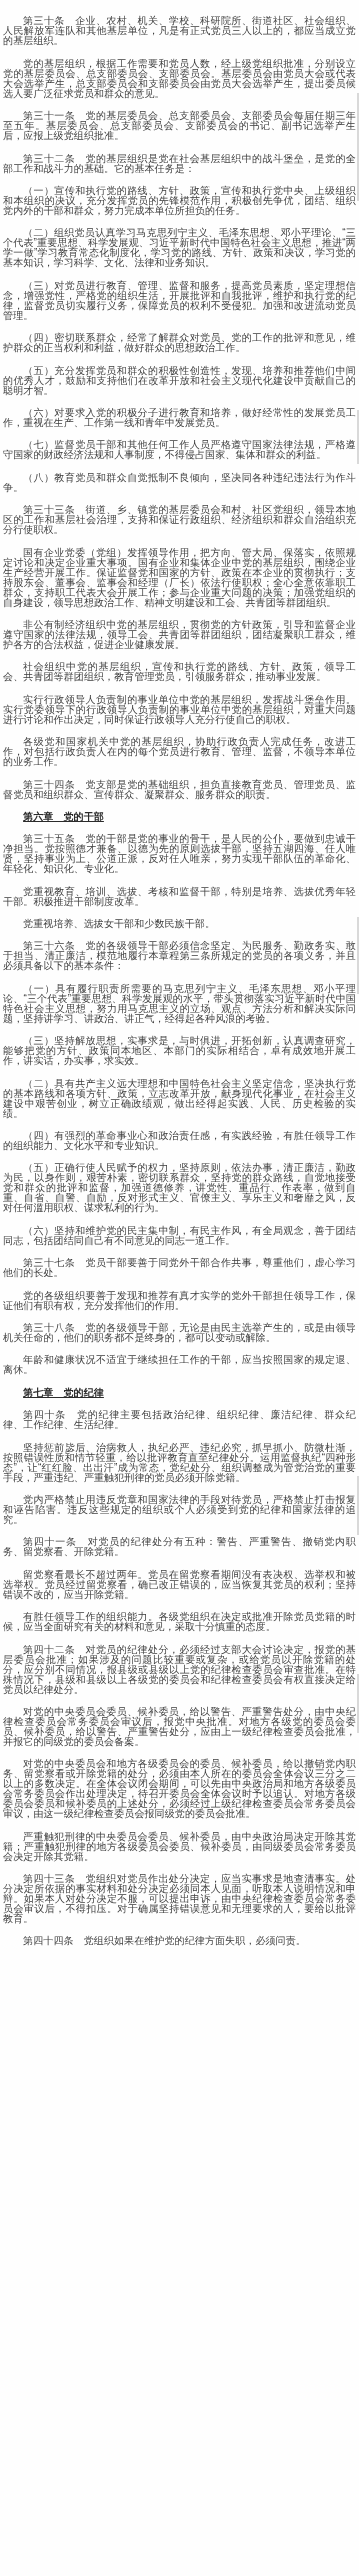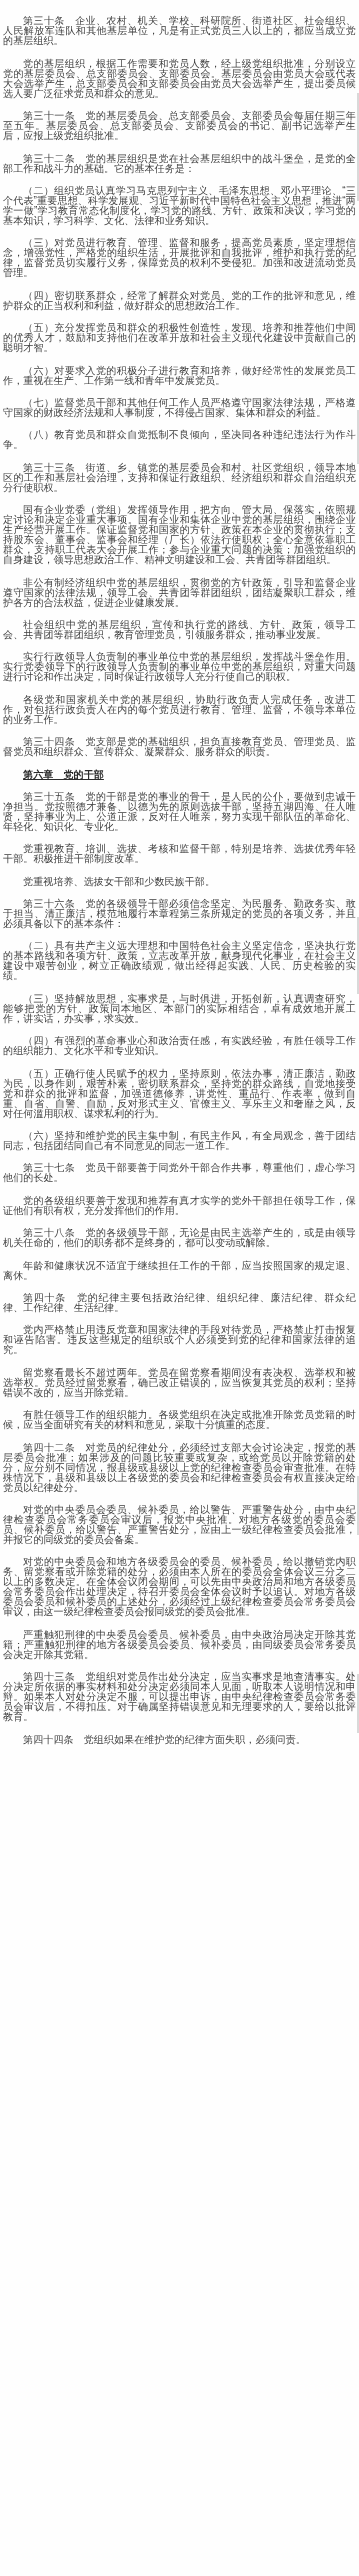--- a/index.html
+++ b/index.html
@@ -49,50 +49,55 @@
 <body>
 
 <div class="doc">
     <div class="clip-wrap">
       <p class="para chapter">第五章　党的基层组织</p>
     </div>
     <p class="para">第三十条　企业、农村、机关、学校、科研院所、街道社区、社会组织、人民解放军连队和其他基层单位，凡是有正式党员三人以上的，都应当成立党的基层组织。</p>
     <p class="para">党的基层组织，根据工作需要和党员人数，经上级党组织批准，分别设立党的基层委员会、总支部委员会、支部委员会。基层委员会由党员大会或代表大会选举产生，总支部委员会和支部委员会由党员大会选举产生，提出委员候选人要广泛征求党员和群众的意见。</p>
     <p class="para">第三十一条　党的基层委员会、总支部委员会、支部委员会每届任期三年至五年。基层委员会、总支部委员会、支部委员会的书记、副书记选举产生后，应报上级党组织批准。</p>
     <p class="para">第三十二条　党的基层组织是党在社会基层组织中的战斗堡垒，是党的全部工作和战斗力的基础。它的基本任务是：</p>
+    <p class="para">（一）宣传和执行党的路线、方针、政策，宣传和执行党中央、上级组织和本组织的决议，充分发挥党员的先锋模范作用，积极创先争优，团结、组织党内外的干部和群众，努力完成本单位所担负的任务。</p>
     <p class="para">（二）组织党员认真学习马克思列宁主义、毛泽东思想、邓小平理论、“三个代表”重要思想、科学发展观、习近平新时代中国特色社会主义思想，推进“两学一做”学习教育常态化制度化，学习党的路线、方针、政策和决议，学习党的基本知识，学习科学、文化、法律和业务知识。</p>
     <p class="para">（三）对党员进行教育、管理、监督和服务，提高党员素质，坚定理想信念，增强党性，严格党的组织生活，开展批评和自我批评，维护和执行党的纪律，监督党员切实履行义务，保障党员的权利不受侵犯。加强和改进流动党员管理。</p>
     <p class="para">（四）密切联系群众，经常了解群众对党员、党的工作的批评和意见，维护群众的正当权利和利益，做好群众的思想政治工作。</p>
     <p class="para">（五）充分发挥党员和群众的积极性创造性，发现、培养和推荐他们中间的优秀人才，鼓励和支持他们在改革开放和社会主义现代化建设中贡献自己的聪明才智。</p>
     <p class="para">（六）对要求入党的积极分子进行教育和培养，做好经常性的发展党员工作，重视在生产、工作第一线和青年中发展党员。</p>
     <p class="para">（七）监督党员干部和其他任何工作人员严格遵守国家法律法规，严格遵守国家的财政经济法规和人事制度，不得侵占国家、集体和群众的利益。</p>
     <p class="para">（八）教育党员和群众自觉抵制不良倾向，坚决同各种违纪违法行为作斗争。</p>
     <p class="para">第三十三条　街道、乡、镇党的基层委员会和村、社区党组织，领导本地区的工作和基层社会治理，支持和保证行政组织、经济组织和群众自治组织充分行使职权。</p>
     <p class="para">国有企业党委（党组）发挥领导作用，把方向、管大局、保落实，依照规定讨论和决定企业重大事项。国有企业和集体企业中党的基层组织，围绕企业生产经营开展工作。保证监督党和国家的方针、政策在本企业的贯彻执行；支持股东会、董事会、监事会和经理（厂长）依法行使职权；全心全意依靠职工群众，支持职工代表大会开展工作；参与企业重大问题的决策；加强党组织的自身建设，领导思想政治工作、精神文明建设和工会、共青团等群团组织。</p>
     <p class="para">非公有制经济组织中党的基层组织，贯彻党的方针政策，引导和监督企业遵守国家的法律法规，领导工会、共青团等群团组织，团结凝聚职工群众，维护各方的合法权益，促进企业健康发展。</p>
     <p class="para">社会组织中党的基层组织，宣传和执行党的路线、方针、政策，领导工会、共青团等群团组织，教育管理党员，引领服务群众，推动事业发展。</p>
     <p class="para">实行行政领导人负责制的事业单位中党的基层组织，发挥战斗堡垒作用。实行党委领导下的行政领导人负责制的事业单位中党的基层组织，对重大问题进行讨论和作出决定，同时保证行政领导人充分行使自己的职权。</p>
     <p class="para">各级党和国家机关中党的基层组织，协助行政负责人完成任务，改进工作，对包括行政负责人在内的每个党员进行教育、管理、监督，不领导本单位的业务工作。</p>
     <p class="para">第三十四条　党支部是党的基础组织，担负直接教育党员、管理党员、监督党员和组织群众、宣传群众、凝聚群众、服务群众的职责。</p>
     <p class="para chapter">第六章　党的干部</p>
     <p class="para">第三十五条　党的干部是党的事业的骨干，是人民的公仆，要做到忠诚干净担当。党按照德才兼备、以德为先的原则选拔干部，坚持五湖四海、任人唯贤，坚持事业为上、公道正派，反对任人唯亲，努力实现干部队伍的革命化、年轻化、知识化、专业化。</p>
     <p class="para">党重视教育、培训、选拔、考核和监督干部，特别是培养、选拔优秀年轻干部。积极推进干部制度改革。</p>
     <p class="para">党重视培养、选拔女干部和少数民族干部。</p>
     <p class="para">第三十六条　党的各级领导干部必须信念坚定、为民服务、勤政务实、敢于担当、清正廉洁，模范地履行本章程第三条所规定的党员的各项义务，并且必须具备以下的基本条件：</p>
+    <p class="para">（一）具有履行职责所需要的马克思列宁主义、毛泽东思想、邓小平理论、“三个代表”重要思想、科学发展观的水平，带头贯彻落实习近平新时代中国特色社会主义思想，努力用马克思主义的立场、观点、方法分析和解决实际问题，坚持讲学习、讲政治、讲正气，经得起各种风浪的考验。</p>
+    <p class="para">（三）坚持解放思想，实事求是，与时俱进，开拓创新，认真调查研究，能够把党的方针、政策同本地区、本部门的实际相结合，卓有成效地开展工作，讲实话，办实事，求实效。</p>
     <p class="para">（二）具有共产主义远大理想和中国特色社会主义坚定信念，坚决执行党的基本路线和各项方针、政策，立志改革开放，献身现代化事业，在社会主义建设中艰苦创业，树立正确政绩观，做出经得起实践、人民、历史检验的实绩。</p>
-    <p class="para">（三）坚持解放思想，实事求是，与时俱进，开拓创新，认真调查研究，能够把党的方针、政策同本地区、本部门的实际相结合，卓有成效地开展工作，讲实话，办实事，求实效。</p>
     <p class="para">（四）有强烈的革命事业心和政治责任感，有实践经验，有胜任领导工作的组织能力、文化水平和专业知识。</p>
     <p class="para">（五）正确行使人民赋予的权力，坚持原则，依法办事，清正廉洁，勤政为民，以身作则，艰苦朴素，密切联系群众，坚持党的群众路线，自觉地接受党和群众的批评和监督，加强道德修养，讲党性、重品行、作表率，做到自重、自省、自警、自励，反对形式主义、官僚主义、享乐主义和奢靡之风，反对任何滥用职权、谋求私利的行为。</p>
     <p class="para">（六）坚持和维护党的民主集中制，有民主作风，有全局观念，善于团结同志，包括团结同自己有不同意见的同志一道工作。</p>
     <p class="para">第三十七条　党员干部要善于同党外干部合作共事，尊重他们，虚心学习他们的长处。</p>
     <p class="para">党的各级组织要善于发现和推荐有真才实学的党外干部担任领导工作，保证他们有职有权，充分发挥他们的作用。</p>
     <p class="para">第三十八条　党的各级领导干部，无论是由民主选举产生的，或是由领导机关任命的，他们的职务都不是终身的，都可以变动或解除。</p>
     <p class="para">年龄和健康状况不适宜于继续担任工作的干部，应当按照国家的规定退、离休。</p>
+    <p class="para chapter">第七章　党的纪律</p>
     <p class="para">第四十条　党的纪律主要包括政治纪律、组织纪律、廉洁纪律、群众纪律、工作纪律、生活纪律。</p>
+    <p class="para">坚持惩前毖后、治病救人，执纪必严、违纪必究，抓早抓小、防微杜渐，按照错误性质和情节轻重，给以批评教育直至纪律处分。运用监督执纪“四种形态”，让“红红脸、出出汗”成为常态，党纪处分、组织调整成为管党治党的重要手段，严重违纪、严重触犯刑律的党员必须开除党籍。</p>
     <p class="para">党内严格禁止用违反党章和国家法律的手段对待党员，严格禁止打击报复和诬告陷害。违反这些规定的组织或个人必须受到党的纪律和国家法律的追究。</p>
+    <p class="para">第四十一条　对党员的纪律处分有五种：警告、严重警告、撤销党内职务、留党察看、开除党籍。</p>
     <p class="para">留党察看最长不超过两年。党员在留党察看期间没有表决权、选举权和被选举权。党员经过留党察看，确已改正错误的，应当恢复其党员的权利；坚持错误不改的，应当开除党籍。</p>
     <p class="para">有胜任领导工作的组织能力。各级党组织在决定或批准开除党员党籍的时候，应当全面研究有关的材料和意见，采取十分慎重的态度。</p>
     <p class="para">第四十二条　对党员的纪律处分，必须经过支部大会讨论决定，报党的基层委员会批准；如果涉及的问题比较重要或复杂，或给党员以开除党籍的处分，应分别不同情况，报县级或县级以上党的纪律检查委员会审查批准。在特殊情况下，县级和县级以上各级党的委员会和纪律检查委员会有权直接决定给党员以纪律处分。</p>
     <p class="para">对党的中央委员会委员、候补委员，给以警告、严重警告处分，由中央纪律检查委员会常务委员会审议后，报党中央批准。对地方各级党的委员会委员、候补委员，给以警告、严重警告处分，应由上一级纪律检查委员会批准，并报它的同级党的委员会备案。</p>
     <p class="para">对党的中央委员会和地方各级委员会的委员、候补委员，给以撤销党内职务、留党察看或开除党籍的处分，必须由本人所在的委员会全体会议三分之二以上的多数决定。在全体会议闭会期间，可以先由中央政治局和地方各级委员会常务委员会作出处理决定，待召开委员会全体会议时予以追认。对地方各级委员会委员和候补委员的上述处分，必须经过上级纪律检查委员会常务委员会审议，由这一级纪律检查委员会报同级党的委员会批准。</p>
     <p class="para">严重触犯刑律的中央委员会委员、候补委员，由中央政治局决定开除其党籍；严重触犯刑律的地方各级委员会委员、候补委员，由同级委员会常务委员会决定开除其党籍。</p>
     <p class="para">第四十三条　党组织对党员作出处分决定，应当实事求是地查清事实。处分决定所依据的事实材料和处分决定必须同本人见面，听取本人说明情况和申辩。如果本人对处分决定不服，可以提出申诉，由中央纪律检查委员会常务委员会审议后，不得扣压。对于确属坚持错误意见和无理要求的人，要给以批评教育。</p>
     <p class="para">第四十四条　党组织如果在维护党的纪律方面失职，必须问责。</p>
   </div>
 

